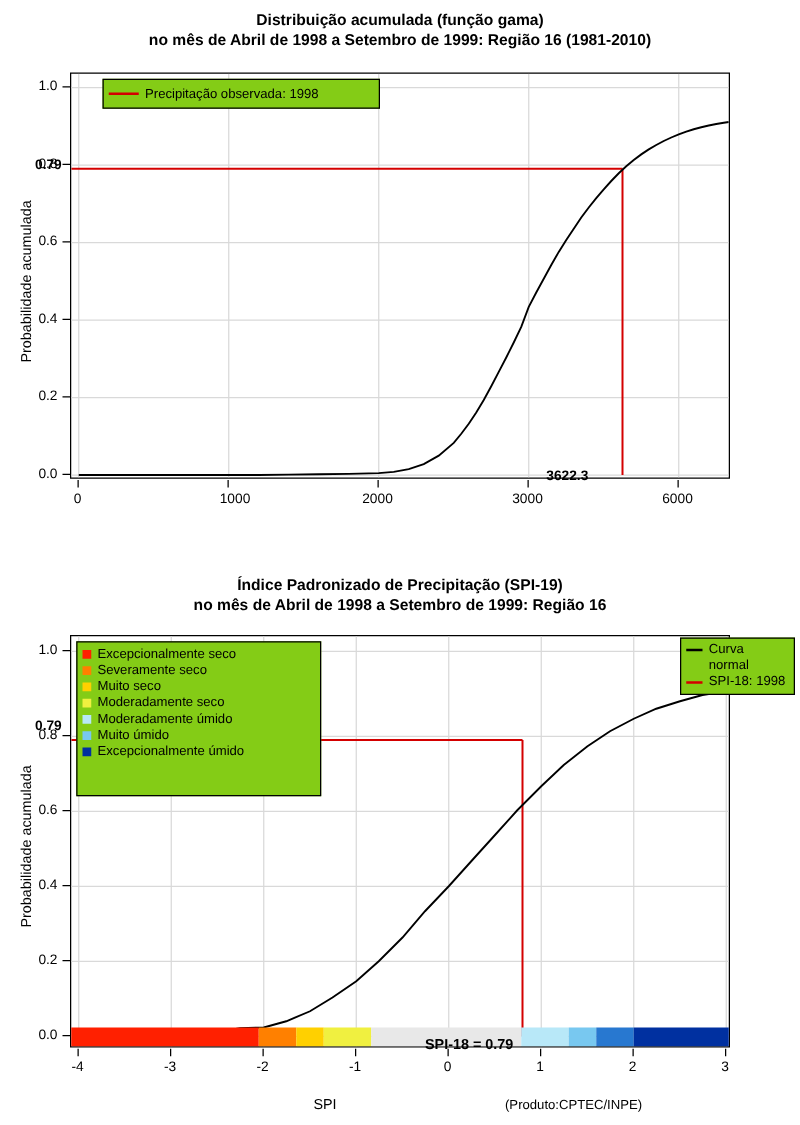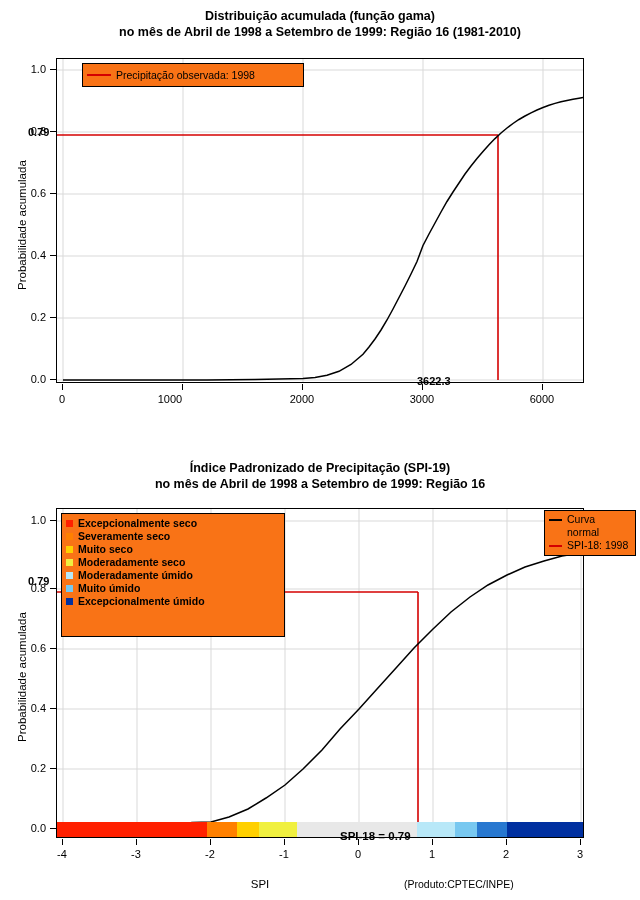--- a/index.html
+++ b/index.html
@@ -56,21 +56,21 @@
     white-space:nowrap;
   }
   .tick-x { text-align:center; }
   .tick-y { text-align:right; }
 
   .tickmark { position:absolute; background:#000; }
 
   .legend-box {
     position:absolute;
     border:1px solid #000;
-    background:#f97316;
+    background:#84cc16;
     box-sizing:border-box;
     font-size:10.5px;
   }
   .legend-row {
     display:flex;
     align-items:center;
     height:13px;
     padding-left:4px;
   }
   .legend-swatch {
@@ -165,30 +165,30 @@
     <div class="legend-box" style="left:25px; top:4px; width:222px; height:24px;">
       <div class="legend-row" style="height:22px;">
         <span class="legend-swatch" style="background:#d40000; width:24px; height:2px;"></span>
         <span class="legend-text">Precipitação observada: 1998</span>
       </div>
     </div>
   </div>
 
   <div class="value-label" style="left:28px; top:126px;">0.79</div>
 
-  <div class="value-label" style="left:417px; top:375px;">3622.3</div>
+  <div class="value-label" style="left:437px; top:375px;">3622.3</div>
 
   <div class="tickmark" style="left:62px; top:384px; width:1px; height:6px;"></div>
   <div class="tickmark" style="left:182px; top:384px; width:1px; height:6px;"></div>
   <div class="tickmark" style="left:302px; top:384px; width:1px; height:6px;"></div>
   <div class="tickmark" style="left:422px; top:384px; width:1px; height:6px;"></div>
   <div class="tickmark" style="left:542px; top:384px; width:1px; height:6px;"></div>
 
   <div class="tick-x" style="left:42px; top:393px; width:40px;">0</div>
-  <div class="tick-x" style="left:150px; top:393px; width:40px;">1000</div>
+  <div class="tick-x" style="left:168px; top:393px; width:40px;">1000</div>
   <div class="tick-x" style="left:282px; top:393px; width:40px;">2000</div>
   <div class="tick-x" style="left:402px; top:393px; width:40px;">3000</div>
   <div class="tick-x" style="left:522px; top:393px; width:40px;">6000</div>
 
 </div>
 
 <div class="panel" id="panel-bottom">
 
   <div class="title">
     <span>Índice Padronizado de Precipitação (SPI-19)</span>
@@ -232,21 +232,21 @@
     </g>
 
     <g stroke="#d40000" stroke-width="1.6">
       <line x1="0" y1="83" x2="361" y2="83"></line>
       <line x1="361" y1="83" x2="361" y2="320"></line>
     </g>
 
     <polyline fill="none" stroke="#000000" stroke-width="1.5" points="6,320 24,319.8 43,319.5 61,318.8 80,319 98,318 117,316.5 135,313.5 154,313 172,308 191,300 209,289 228,276 246,260 265,241 283,220 302,200 320,180 339,159 357,139 376,120 394,103 413,88 431,76 450,66 468,58 487,52 505,47 524,44"></polyline>
   </svg>
 
-  <div class="legend-box" style="left:4px; top:4px; width:224px; height:124px;font-weight:bold;">
+  <div class="legend-box" style="left:4px; top:4px; width:196px; height:124px;">
     <div class="legend-row" style="margin-top:3px;">
       <span class="legend-dot" style="background:#ff2000;"></span>
       <span class="legend-text">Excepcionalmente seco</span>
     </div>
     <div class="legend-row">
       <span class="legend-dot" style="background:#ff8000;"></span>
       <span class="legend-text">Severamente seco</span>
     </div>
     <div class="legend-row">
       <span class="legend-dot" style="background:#ffd000;"></span>

